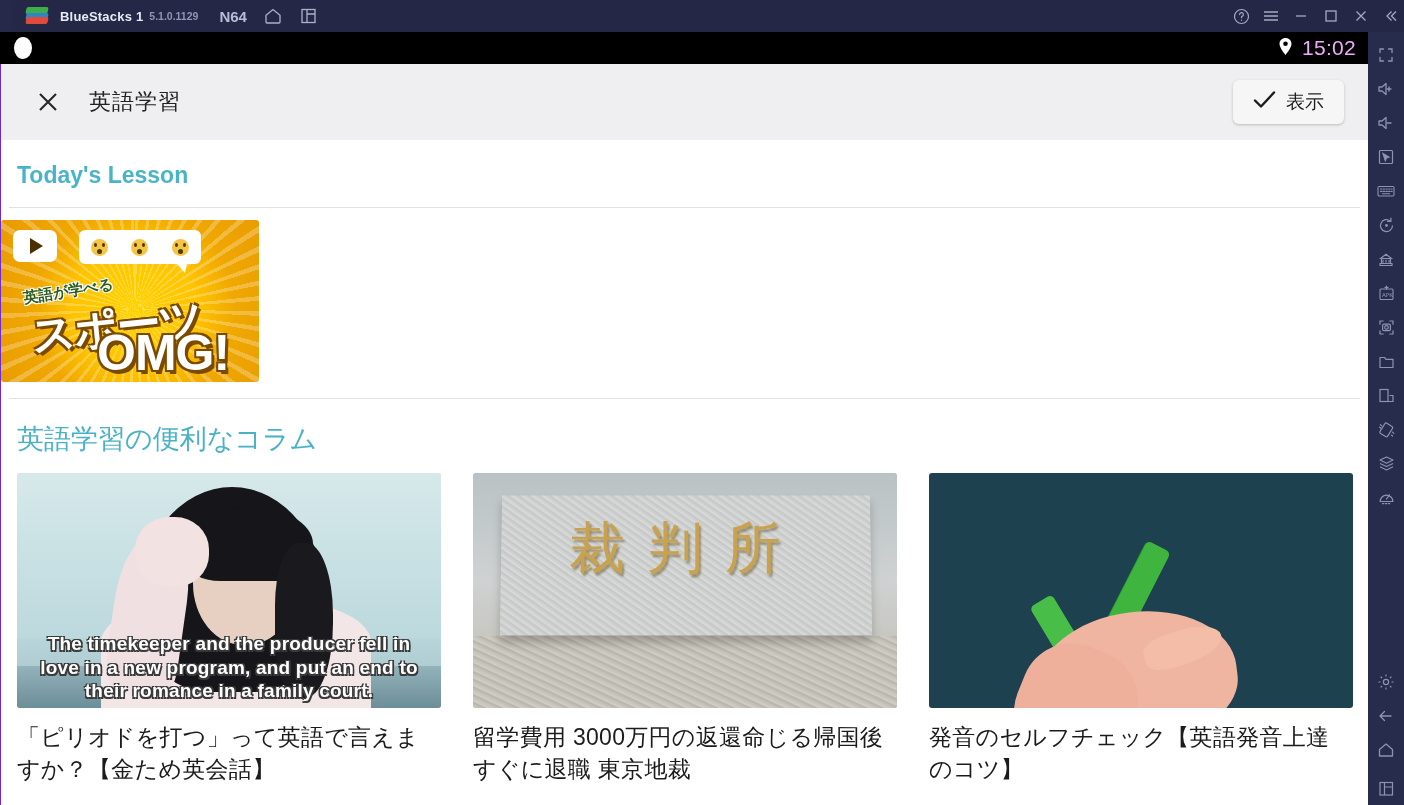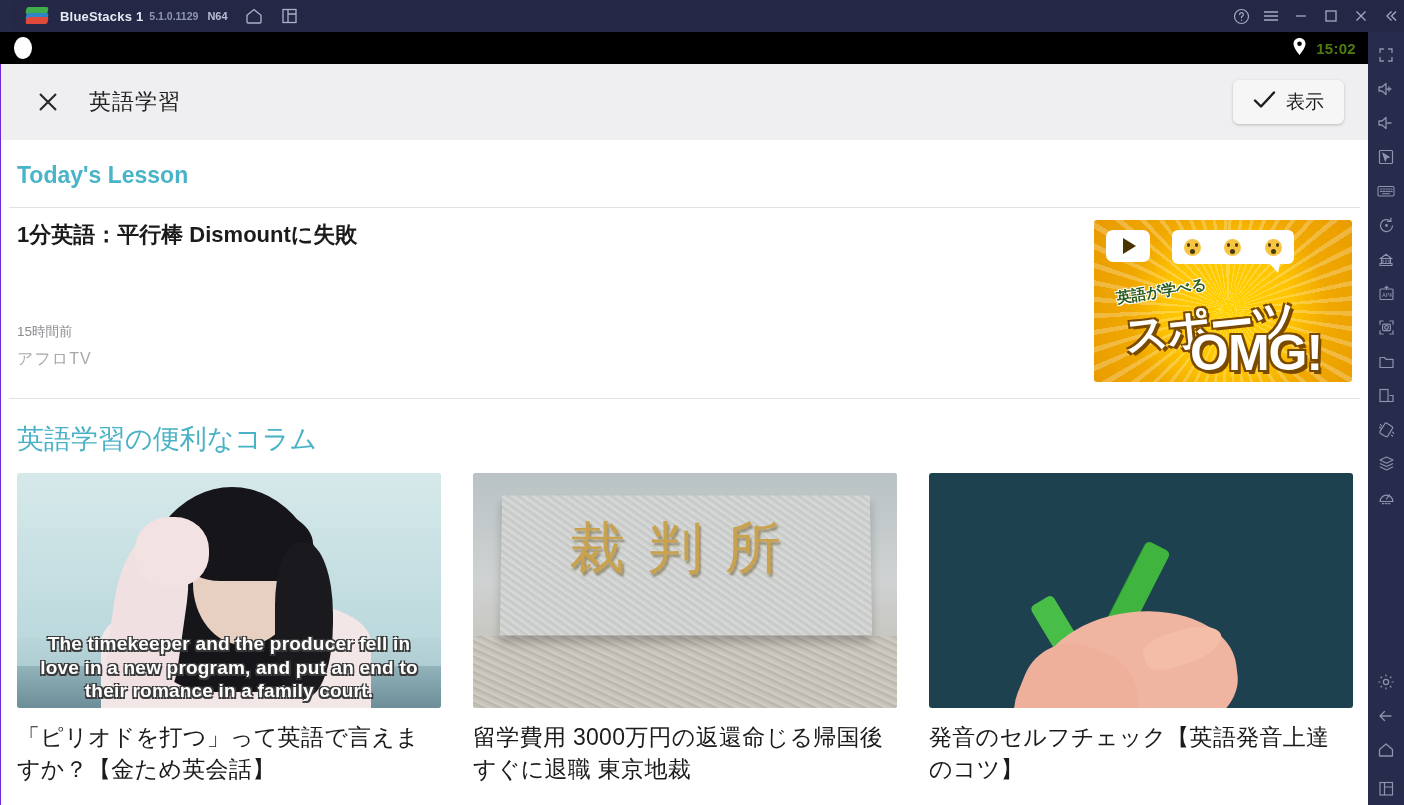--- a/index.html
+++ b/index.html
@@ -19,34 +19,34 @@
   }
   .tb-logo { width: 22px; height: 20px; margin-left: 14px; position: relative; }
   .tb-logo .l1, .tb-logo .l2, .tb-logo .l3 {
     position: absolute; left: 0; width: 22px; height: 7px; border-radius: 2px;
   }
   .tb-logo .l3 { top: 11px; background: #e04a3a; transform: skewX(-12deg); }
   .tb-logo .l2 { top: 7px;  background: #2e86c8; transform: skewX(-12deg); }
   .tb-logo .l1 { top: 1px;  background: #3fae4a; transform: skewX(-12deg); }
   .tb-title { color: #e8eaf4; font-size: 13px; font-weight: bold; margin-left: 12px; letter-spacing: .2px;}
   .tb-ver { color: #8f95b5; font-size: 10.5px; font-weight: bold; margin-left: 6px; }
-  .tb-n64 { color: #b8bdd6; font-size: 11px; font-weight: bold; margin-left: 9px; }
+  .tb-n64 { color: #b8bdd6; font-size: 15px; font-weight: bold; margin-left: 21px; }
   .tb-icon { width: 20px; height: 20px; margin-left: 16px; opacity: .85; }
   .tb-icon svg { display:block; }
   .tb-right { margin-left: auto; display: flex; align-items: center; padding-right: 10px; }
   .tb-btn { width: 30px; height: 32px; display: flex; align-items: center; justify-content: center; opacity: .8; }
 
   
   .statusbar {
     position: absolute; top: 32px; left: 0; width: 1368px; height: 32px;
     background: #000; display: flex; align-items: center;
   }
   .sb-dot { width: 18px; height: 22px; border-radius: 50%; background: #fff; margin-left: 14px; }
   .sb-right { margin-left: auto; display: flex; align-items: center; padding-right: 12px; gap: 10px; }
-  .sb-time { color: #4d7c0f; font-size: 15px; font-weight: 700; letter-spacing: .3px; }
+  .sb-time { color: #f0abfc; font-size: 21px; font-weight: 400; letter-spacing: .3px; }
 
   
   .viewport {
     position: absolute; top: 64px; left: 0; width: 1368px; height: 741px;
     background: #ffffff; overflow: hidden;
     border-left: 1px solid #6d28d9;
   }
   .app-header {
     height: 76px; background: #efeff1;
     display: flex; align-items: center; padding: 0 0 0 30px;
@@ -276,27 +276,20 @@
         <span>表示</span>
       </button>
     </div>
 
     <div class="content">
 
       <div class="section-title">Today's Lesson</div>
       <div class="divider"></div>
 
       <div class="lesson">
-        <div class="lesson-body">
-          <div class="lesson-title">1分英語：平行棒 Dismountに失敗</div>
-          <div class="lesson-meta">
-            <div class="lesson-time">15時間前</div>
-            <div class="lesson-ch">アフロTV</div>
-          </div>
-        </div>
         <div class="thumb-omg">
           <div class="omg-rays"></div>
           <div class="omg-play">
               <i></i>
             </div>
           <div class="omg-bubble">
             <span class="omg-face"></span>
             <span class="omg-face"></span>
             <span class="omg-face"></span>
           </div>

